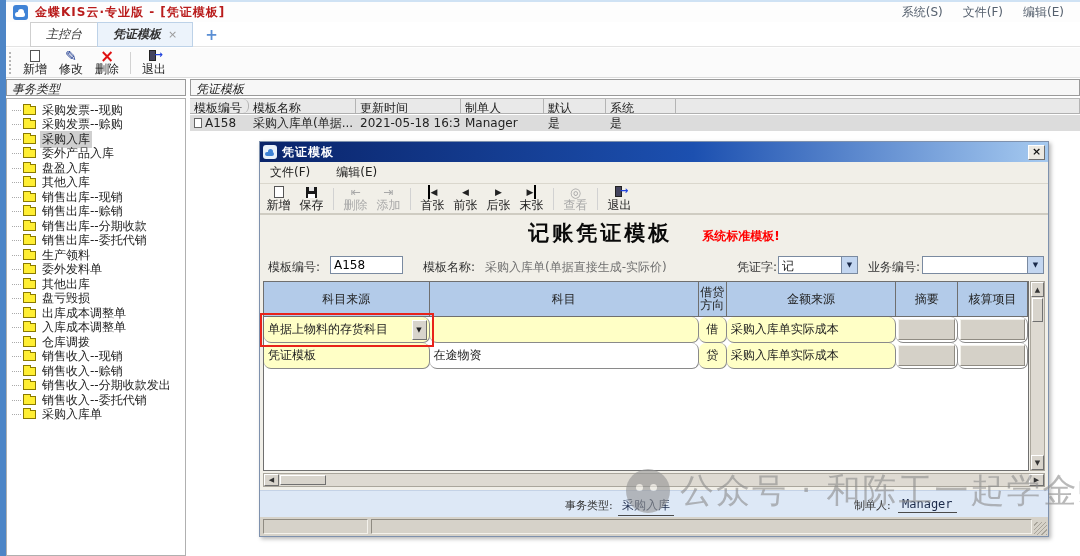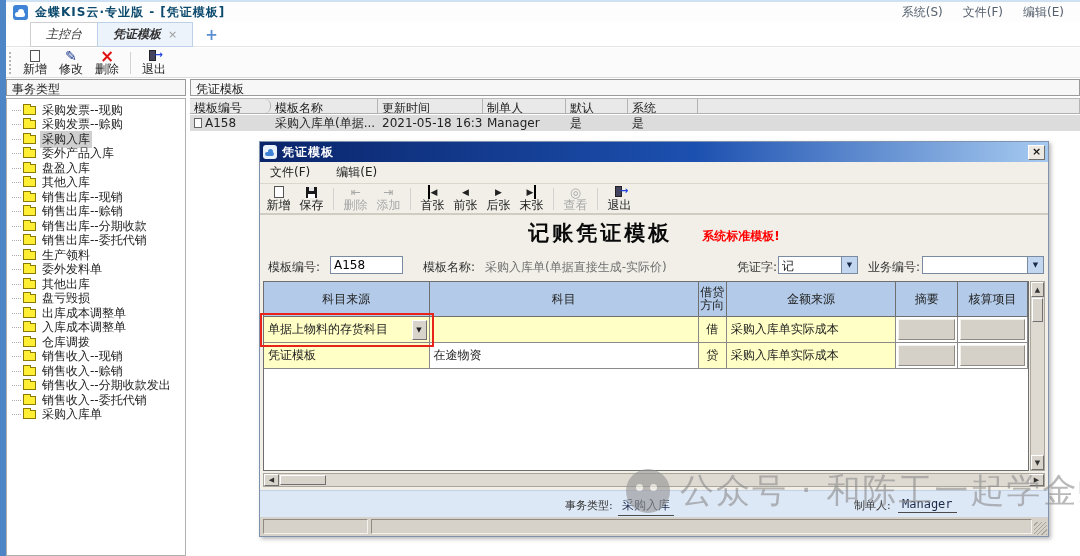--- a/index.html
+++ b/index.html
@@ -7,21 +7,21 @@
   body { font-family:"DejaVu Sans","Liberation Sans",sans-serif; font-size:12px; color:#222; background:#fff; }
   .screen { position:relative; width:1080px; height:556px; background:#fff; overflow:hidden; }
 
   
   .top-line { position:absolute; left:0; top:0; width:100%; height:2px; background:#cfe2f4; }
   .left-strip { position:absolute; left:0; top:0; width:6px; height:556px; background:var(--accent-blue-strip,#4d85c6); }
   .titlebar { position:absolute; left:6px; top:2px; right:0; height:20px; display:flex; align-items:center; background:#fdfdfd; }
   .app-logo { width:15px; height:15px; margin-left:7px; border-radius:3px; background:#3f83d6; position:relative; flex:none; }
   .app-logo::before { content:""; position:absolute; left:2px; top:7px; width:10px; height:5px; background:#fff; border-radius:3px; }
   .app-logo::after  { content:""; position:absolute; left:5px; top:4px; width:6px; height:6px; background:#fff; border-radius:50%; }
-  .app-title { margin-left:7px; font-weight:bold; color:#0c4a6e; letter-spacing:1px; }
+  .app-title { margin-left:7px; font-weight:bold; color:#b91c1c; letter-spacing:1px; }
   .tb-menus { margin-left:auto; margin-right:16px; display:flex; gap:20px; color:#55606e; }
   .tb-menus .mi { cursor:default; }
 
   .tabbar { position:absolute; left:6px; top:23px; right:0; height:24px; background:#fff; border-bottom:1px solid #e4e4e4; display:flex; align-items:center; }
   .tab { margin-left:0; padding:3px 15px; border:1px solid #cfcfcf; background:#fff; color:#333; display:flex; align-items:center;font-style:italic; }
   .tab.first { margin-left:24px; border-right:none; }
   .tab.active { background:#ecf3fb; border-color:#bdd2e8; font-weight:bold; }
   .tab-close { margin-left:7px; color:#9a9a9a; font-weight:normal; font-size:11px; line-height:10px; }
   .tab-close::before { content:"×"; }
   .tab-add { margin-left:12px; color:#5b8fd4; font-size:15px; font-weight:bold; line-height:14px; }
@@ -47,36 +47,36 @@
   .i-prev::before { content:"◀"; font-size:9px; }
   .i-next::before { content:"▶"; font-size:9px; }
   .i-last::before { content:"▶"; font-size:9px; } .i-last { border-right:2px solid #000; padding-right:1px; line-height:10px; }
   .i-view::before { content:"◎"; font-size:13px; }
   .i-addrows::before { content:"⇥"; font-size:12px; }
   .i-delrows::before { content:"⇤"; font-size:12px; }
   .disabled, .disabled .ico::before, .disabled .ico { color:#a8a8a8 !important; }
 
   
   .sidebar { position:absolute; left:6px; top:79px; width:180px; bottom:0; background:#fff; }
-  .panel-header { height:17px; border:1px solid #9a9a9a; background:#f7f7f7; padding:1px 5px; color:#222; }
+  .panel-header { height:17px; border:1px solid #9a9a9a; background:#f7f7f7; padding:1px 5px; color:#222;font-style:italic; }
   .tree { position:absolute; left:0; top:19px; right:0; bottom:0; border:1px solid #b0b0b0; border-top:1px solid #b0b0b0; background:#fff; padding:4px 0 0 5px; overflow:hidden; }
   .tree-item { height:14.5px; display:flex; align-items:center; white-space:nowrap; }
   .tree-dash { width:9px; border-top:1px dotted #aaa; margin-right:2px; flex:none; }
   .folder { width:13px; height:9px; background:#ffee33; border:1px solid #8a7a00; position:relative; display:inline-block; margin-right:4px; flex:none; }
   .folder::before { content:""; position:absolute; left:-1px; top:-3px; width:6px; height:2px; background:#ffee33; border:1px solid #8a7a00; border-bottom:none; }
   .tree-item .lbl { padding:0 2px; }
   .tree-item.sel .lbl { background:#cfcfcf; }
 
   
   .main-panel { position:absolute; left:190px; top:79px; right:0; bottom:0; background:#fff; }
   .list-header { position:absolute; left:0; top:19px; right:0; height:16px; display:flex; background:#e9e9e9; border-top:1px solid #b8b8b8; border-bottom:1px solid #b0b0b0; }
   .lh-cell { border-right:1px solid #b4b4b4; padding:1px 4px; color:#222; overflow:hidden; white-space:nowrap; }
   .list-row { position:absolute; left:0; top:36px; right:0; height:16px; display:flex; background:#dcdcdc; }
   .lr-cell { padding:1px 4px; overflow:hidden; white-space:nowrap; display:flex; align-items:center; }
-  .w1{width:81px;border-radius:6px;} .w2{width:107px;} .w3{width:105px;} .w4{width:83px;} .w5{width:62px;} .w6{width:70px;} .wx{flex:1;}
+  .w1{width:59px;border-radius:6px;} .w2{width:107px;} .w3{width:105px;} .w4{width:83px;} .w5{width:62px;} .w6{width:70px;} .wx{flex:1;}
   .i-doc { width:8px; height:10px; background:#fff; border:1px solid #666; display:inline-block; margin-right:3px; flex:none; }
 
   
   .dialog { position:absolute; left:259px; top:141px; width:790px; height:396px; background:#f1efe8; border:1px solid #7e91ad; box-shadow:2px 2px 4px rgba(0,0,0,.28); display:flex; flex-direction:column; z-index:10; }
   .dlg-title { height:20px; flex:none; background:linear-gradient(90deg, var(--dialog-title-dark,#0a246a) 0%, #1c50b0 55%, var(--dialog-title-light,#a6caf0) 100%); display:flex; align-items:center; padding:0 3px; }
   .dlg-logo { width:14px; height:14px; border-radius:3px; background:#e9f1fb; position:relative; flex:none; }
   .dlg-logo::before { content:""; position:absolute; left:2px; top:7px; width:9px; height:4px; background:#3f83d6; border-radius:2px; }
   .dlg-logo::after { content:""; position:absolute; left:5px; top:4px; width:5px; height:5px; background:#3f83d6; border-radius:50%; }
   .dlg-title .t { color:#fff; font-weight:bold; margin-left:5px; letter-spacing:1px; }
   .dlg-close { margin-left:auto; width:17px; height:15px; background:#ece9e2; border:1px solid; border-color:#fff #6f6f6f #6f6f6f #fff; font-weight:bold; font-size:11px; line-height:12px; text-align:center; color:#111; }
@@ -93,21 +93,21 @@
   .f-underv { position:absolute; top:44px; color:#6f6f6f; border-bottom:1px solid #9a9a9a; padding-bottom:13px; }
   .dd { position:absolute; top:41px; height:18px; background:#fff; border:1px solid #7a8aa0; display:flex; }
   .dd .val { flex:1; padding:1px 3px; overflow:hidden; }
   .dd-btn { width:16px; flex:none; background:#c3d6f0; border-left:1px solid #7a8aa0; display:flex; align-items:center; justify-content:center; font-size:7px; color:#1a2a4a; }
   .dd-btn::before { content:"▼"; }
 
   .grid { position:absolute; left:3px; top:66px; width:766px; height:190px; background:#fff; border:1px solid #6f6f6f; }
   .g-header { display:flex; height:35px; background:var(--grid-header-blue,#b3cbe9); }
   .g-hcell { border-right:1px solid #6f6f6f; border-bottom:1px solid #6f6f6f; display:flex; align-items:center; justify-content:center; text-align:center; line-height:13px; overflow:hidden; }
   .g-row { display:flex; height:26px; }
-  .g-cell { border-right:1px solid #8a8a8a; border-bottom:1px solid #8a8a8a; display:flex; align-items:center; padding-left:4px; overflow:hidden; white-space:nowrap; }
+  .g-cell { border-right:1px solid #8a8a8a; border-bottom:1px solid #8a8a8a; display:flex; align-items:center; padding-left:4px; overflow:hidden; white-space:nowrap;border-radius:7px; }
   .c1{width:166px;} .c2{width:270px;} .c3{width:28px; justify-content:center; padding-left:0;} .c4{width:170px;} .c5{width:62px;} .c6{width:70px;}
   .yellow { background:var(--cell-yellow,#ffffc6); }
   .white { background:#fff; }
   .g-gray { padding:0; }
   .g-gray .blk { margin:2px; flex:1; align-self:stretch; background:#d5d1c8; border:1px solid; border-color:#f4f2ec #8f8b82 #8f8b82 #f4f2ec; }
   .cell-dd { width:15px; height:20px; margin-left:auto; margin-right:2px; background:#d8d4cc; border:1px solid; border-color:#fff #707070 #707070 #fff; display:flex; align-items:center; justify-content:center; font-size:7px; color:#222; flex:none; }
   .cell-dd::before { content:"▼"; }
   .red-box { position:absolute; left:0; top:98px; width:174px; height:34px; border:2px solid var(--highlight-red,#e8231a); z-index:5; pointer-events:none; }
 
   .v-scroll { position:absolute; left:770px; top:66px; width:15px; height:190px; background:#dedad2; border:1px solid #aaa69c; display:flex; flex-direction:column; }

